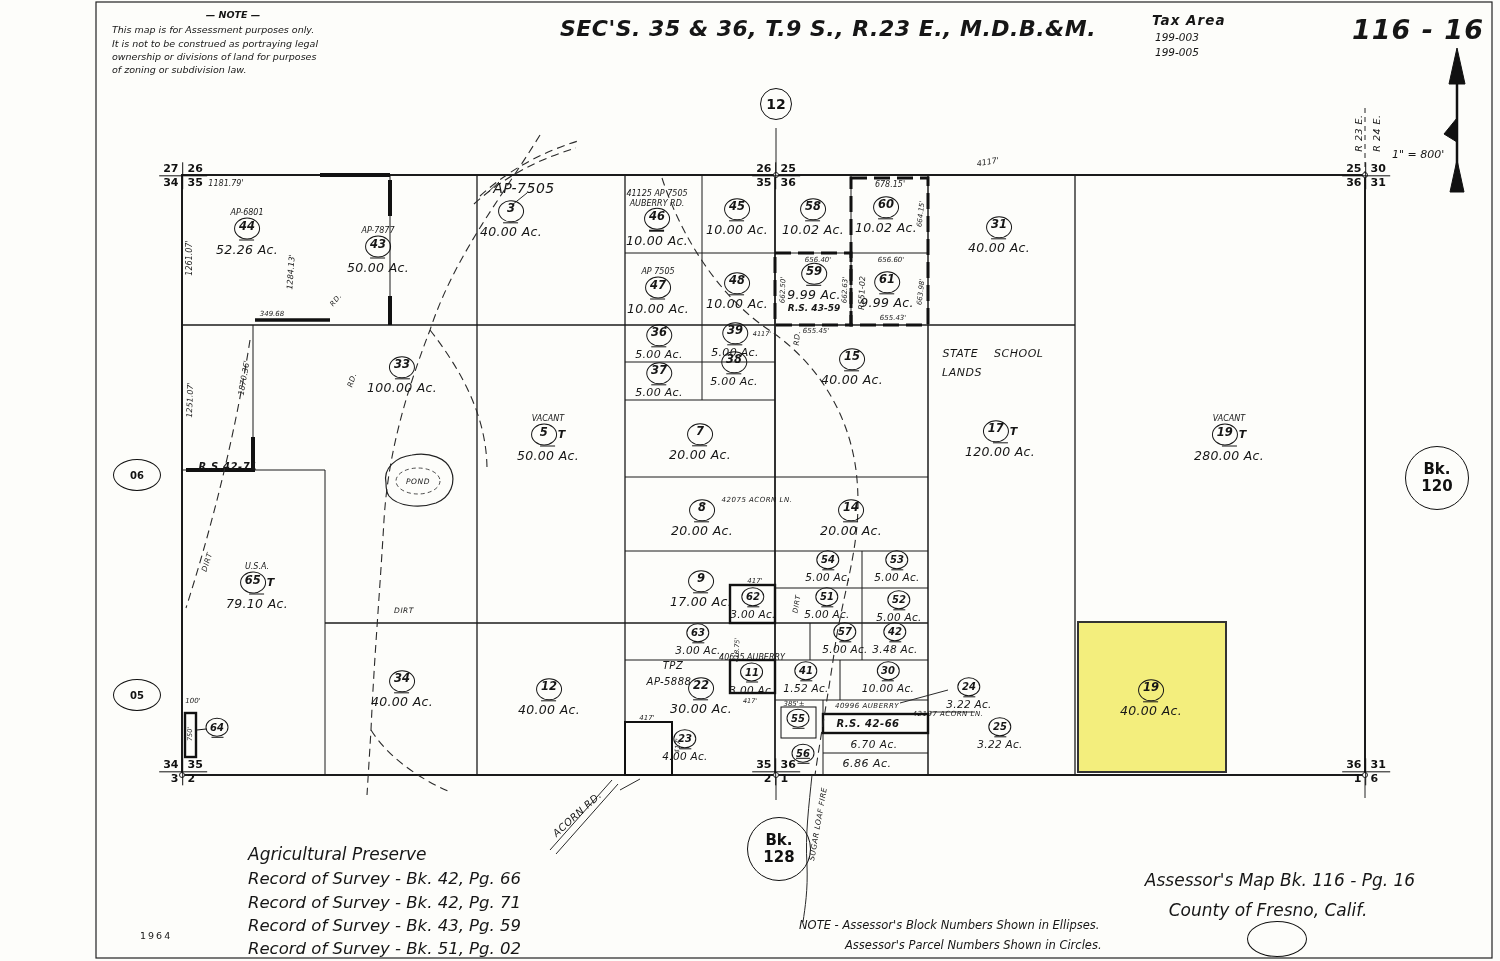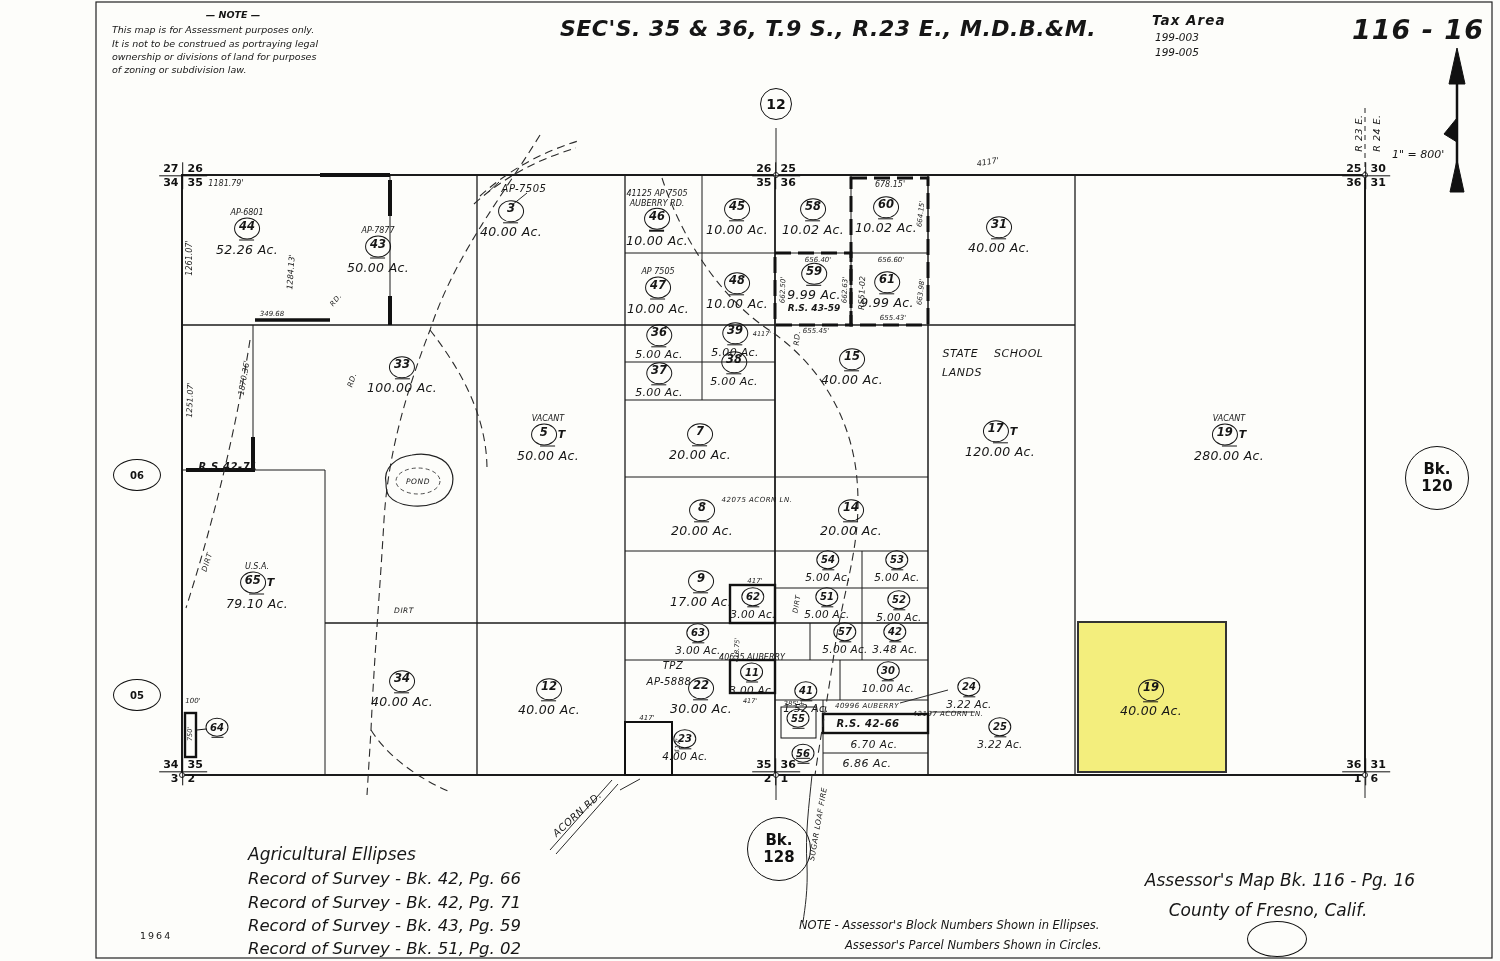--- a/index.html
+++ b/index.html
@@ -418,21 +418,21 @@
         <div class="pu"></div>
         <div class="pacres">5.00 Ac.</div>
       </div>
       <div class="parcel sm" style="left: 895px; top: 639px; transform: translate(-50%, -50%);">
         <div class="prow">
           <span class="pnum">42</span>
         </div>
         <div class="pu"></div>
         <div class="pacres">3.48 Ac.</div>
       </div>
-      <div class="parcel sm" style="left: 806px; top: 698px; transform: translate(-50%, -50%); text-align: center;">
+      <div class="parcel sm" style="left: 806px; top: 678px; transform: translate(-50%, -50%); text-align: center;">
         <div class="prow">
           <span class="pnum">41</span>
         </div>
         <div class="pu"></div>
         <div class="pacres">1.52 Ac.</div>
       </div>
       <div class="parcel sm" style="left: 888px; top: 678px; transform: translate(-50%, -50%);">
         <div class="prow">
           <span class="pnum">30</span>
         </div>
@@ -518,21 +518,21 @@
       <div class="mlabel" style="left: 993px; top: 353px; transform: translate(-50%, -50%); font-size: 11px; white-space: pre;">STATE    SCHOOL</div>
       <div class="mlabel" style="left: 962px; top: 372px; transform: translate(-50%, -50%); font-size: 11px;">LANDS</div>
       <div class="mlabel" style="left: 418px; top: 481px; transform: translate(-50%, -50%); font-size: 7.5px;">POND</div>
       <div class="mlabel b" style="left: 228px; top: 466px; transform: translate(-50%, -50%); font-size: 10px;">R.S.42-71</div>
       <div class="mlabel b" style="left: 868px; top: 723px; transform: translate(-50%, -50%); font-size: 10px;">R.S. 42-66</div>
       <div class="mlabel" style="left: 874px; top: 744px; transform: translate(-50%, -50%); font-size: 10.5px;">6.70 Ac.</div>
       <div class="mlabel" style="left: 867px; top: 763px; transform: translate(-50%, -50%); font-size: 11px;">6.86 Ac.</div>
       <div class="mlabel" style="left: 867px; top: 706px; transform: translate(-50%, -50%); font-size: 7px;">40996  AUBERRY</div>
       <div class="mlabel" style="left: 948px; top: 714px; transform: translate(-50%, -50%); font-size: 7px;">42197  ACORN LN.</div>
       <div class="mlabel" style="left: 757px; top: 500px; transform: translate(-50%, -50%); font-size: 7px;">42075 ACORN LN.</div>
-      <div class="mlabel" style="left: 524px; top: 188px; transform: translate(-50%, -50%); font-size: 10px;">AP-7505</div>
+      <div class="mlabel" style="left: 524px; top: 188px; transform: translate(-50%, -50%); font-size: 14px;">AP-7505</div>
       <div class="mlabel" style="left: 673px; top: 665px; transform: translate(-50%, -50%); font-size: 10px;">TPZ</div>
       <div class="mlabel" style="left: 669px; top: 681px; transform: translate(-50%, -50%); font-size: 10px;">AP-5888</div>
       <div class="mlabel" style="left: 577px; top: 814px; transform: translate(-50%, -50%) rotate(-42deg); font-size: 10px;">ACORN RD.</div>
       <div class="mlabel" style="left: 818px; top: 824px; transform: translate(-50%, -50%) rotate(-80deg); font-size: 7.5px;">SUGAR LOAF FIRE</div>
       <div class="mlabel" style="left: 207px; top: 562px; transform: translate(-50%, -50%) rotate(-72deg); font-size: 7.5px;">DIRT</div>
       <div class="mlabel" style="left: 404px; top: 610px; transform: translate(-50%, -50%); font-size: 7.5px;">DIRT</div>
       <div class="mlabel" style="left: 797px; top: 604px; transform: translate(-50%, -50%) rotate(-80deg); font-size: 7px;">DIRT</div>
       <div class="mlabel" style="left: 352px; top: 380px; transform: translate(-50%, -50%) rotate(-72deg); font-size: 7.5px;">RD.</div>
       <div class="mlabel" style="left: 797px; top: 338px; transform: translate(-50%, -50%) rotate(-85deg); font-size: 7.5px;">RD.</div>
       <div class="mlabel" style="left: 336px; top: 300px; transform: translate(-50%, -50%) rotate(-50deg); font-size: 7px;">RD.</div>
@@ -615,21 +615,21 @@
       </div>
       <div class="block circle-lg" style="left: 779px; top: 849px; transform: translate(-50%, -50%);">
         <span>Bk.</span>
         <span>128</span>
       </div>
       <div class="block ellipse-empty" style="left: 1277px; top: 939px; transform: translate(-50%, -50%);"></div>
     </div>
 
   <div class="year">1964</div>
   <div class="preserve">
-    <div class="p-title">Agricultural Ellipses</div>
+    <div class="p-title">Agricultural Preserve</div>
     <div>Record of Survey - Bk. 42, Pg. 66</div>
     <div>Record of Survey - Bk. 42, Pg. 71</div>
     <div>Record of Survey - Bk. 43, Pg. 59</div>
     <div>Record of Survey - Bk. 51, Pg. 02</div>
   </div>
   <div class="foot-note fn1">NOTE - Assessor's Block Numbers Shown in Ellipses.</div>
   <div class="foot-note fn2">Assessor's Parcel Numbers Shown in Circles.</div>
   <div class="map-ref">Assessor's Map Bk. 116 - Pg. 16</div>
   <div class="county">County of Fresno, Calif.</div>
 

